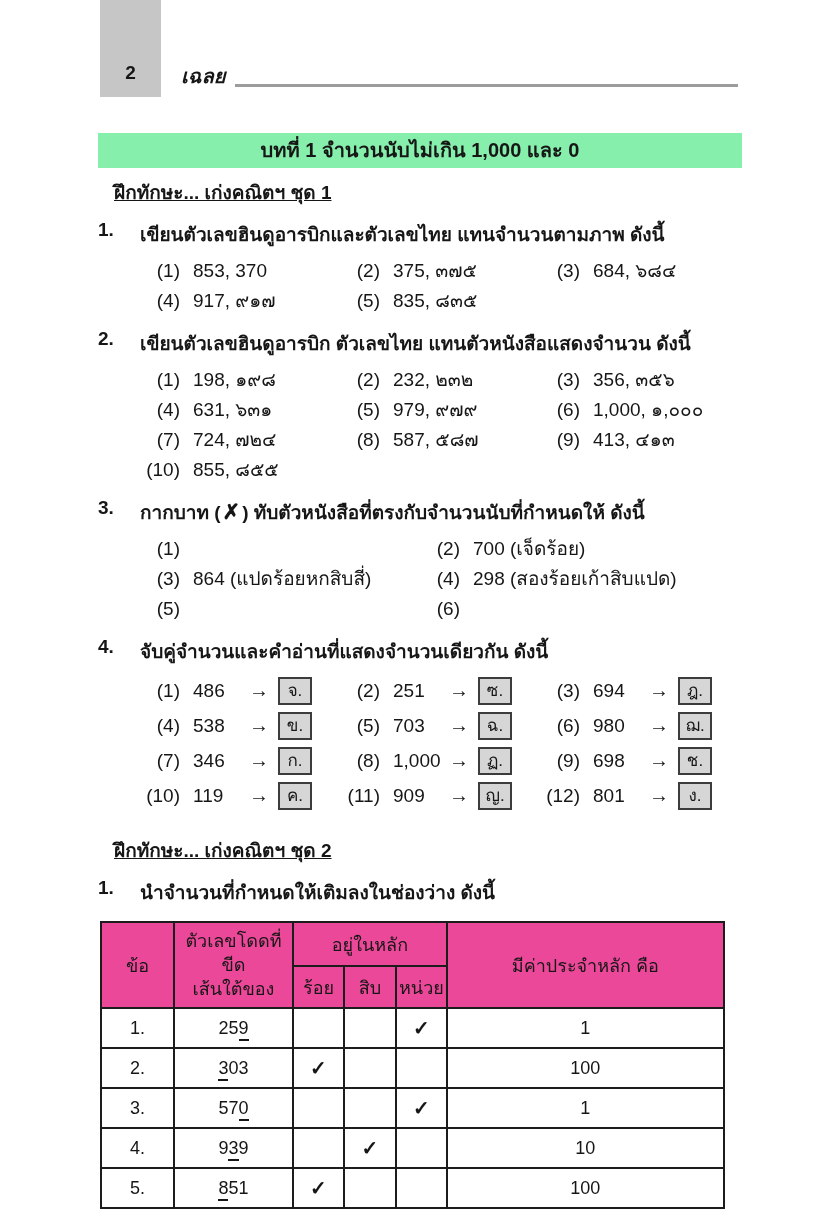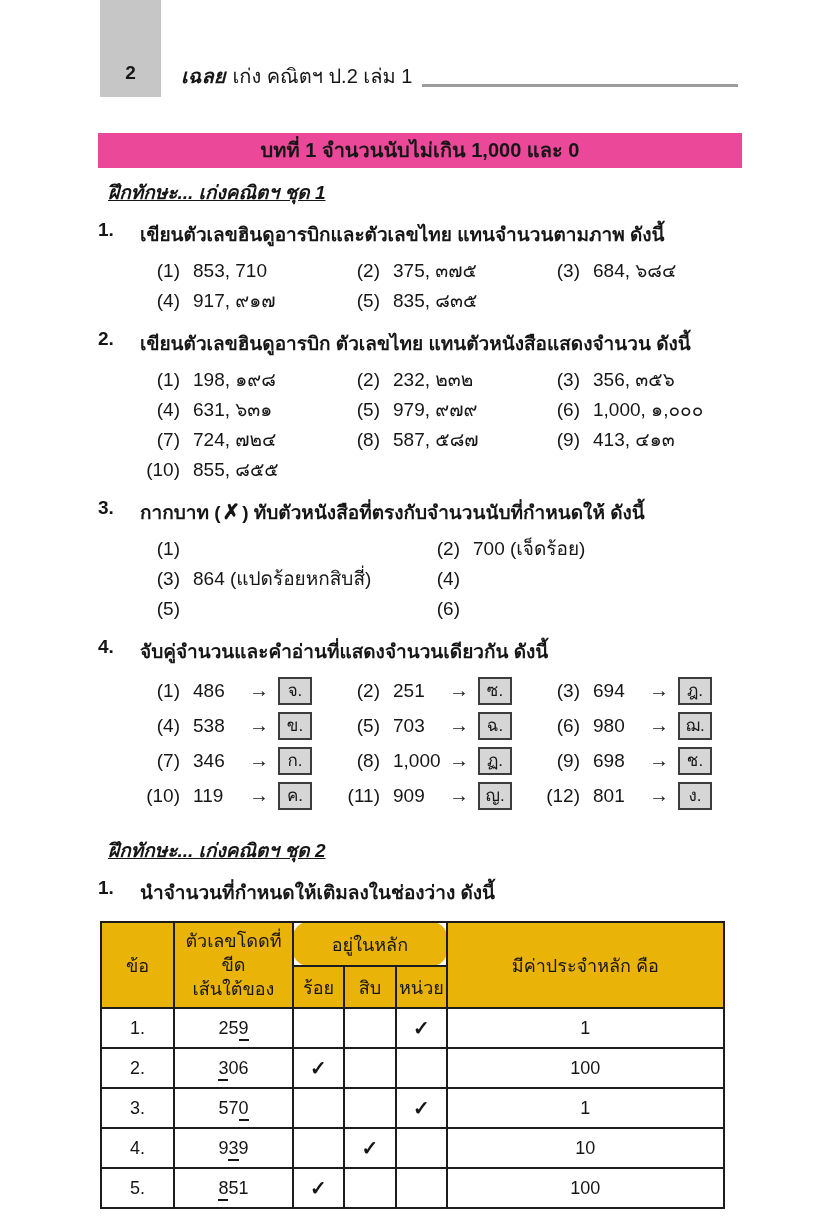--- a/index.html
+++ b/index.html
@@ -21,29 +21,29 @@
     position:absolute;left:181px;top:60px;right:84px;
     display:flex;align-items:center;font-size:20px;
   }
   .rh-bold{font-weight:bold;font-style:italic;}
   .rh-rest{margin-left:7px;}
   .rh-rule{flex:1;align-self:flex-end;border-bottom:3px solid #9c9c9c;margin-left:10px;margin-bottom:5px;}
 
   
   .banner{
     position:absolute;left:98px;top:133px;width:644px;height:35px;
-    background:#ec4899;text-align:center;line-height:35px;
+    background:#86efac;text-align:center;line-height:35px;
     font-weight:bold;font-size:20px;
   }
 
   .content{position:absolute;left:98px;top:177px;width:644px;}
 
   .sec-heading{
-    font-weight:bold;font-style:italic;text-decoration:underline;
-    font-size:19px;margin:0 0 10px 10px;
+    font-weight:bold;text-decoration:underline;
+    font-size:19px;margin:0 0 10px 16px;
   }
   .sec2-gap{margin-top:22px;}
 
   .item{display:flex;font-weight:bold;font-size:19px;margin:12px 0 7px 0;}
   .item-no{width:42px;flex:none;}
   .item-text{flex:1;}
   .cross{font-weight:bold;font-size:21px;padding:0 2px;}
 
   .ans-grid{margin-left:42px;display:grid;}
   .cols3{grid-template-columns:200px 200px 202px;}
@@ -57,55 +57,54 @@
   .m-label{width:40px;flex:none;text-align:right;margin-right:13px;}
   .m-value{width:54px;flex:none;}
   .m-arrow{flex:none;font-size:20px;margin:0 9px 0 2px;}
   .m-box{
     flex:none;border:2px solid #3c3c3c;background:#d6d6d6;
     min-width:20px;text-align:center;padding:1px 5px;font-size:17px;line-height:22px;
   }
 
   table.answers{border-collapse:collapse;margin:14px 0 0 2px;table-layout:fixed;}
   table.answers th, table.answers td{border:2px solid #1c1c1c;text-align:center;vertical-align:middle;}
-  table.answers th{background:#eab308;font-weight:normal;font-size:18px;padding:2px 2px;}
+  table.answers th{background:#ec4899;font-weight:normal;font-size:18px;padding:2px 2px;}
   table.answers td{font-size:18px;height:36px;background:#fff;}
   .hdr-two-line div{line-height:24px;}
   .u-digit{border-bottom:2px solid #161616;padding-bottom:1px;}
   .check{font-weight:bold;font-size:20px;}
 </style>
 </head>
 <body>
 
 <div class="page">
 
   <div class="page-tab">
     <span class="num">2</span>
   </div>
 
   <div class="running-head">
     <span class="rh-bold">เฉลย</span>
-    <span class="rh-rest">เก่ง คณิตฯ ป.2 เล่ม 1</span>
     <span class="rh-rule"></span>
   </div>
 
   <div class="banner">บทที่ 1  จำนวนนับไม่เกิน 1,000 และ 0</div>
 
   <div class="content">
 
     <div class="sec-heading">ฝึกทักษะ... เก่งคณิตฯ ชุด 1</div>
 
     <div class="item">
       <span class="item-no">1.</span>
       <span class="item-text">เขียนตัวเลขฮินดูอารบิกและตัวเลขไทย แทนจำนวนตามภาพ ดังนี้</span>
     </div>
     <div class="ans-grid cols3" id="grid-q1">
         <div class="ans-row">
           <span class="ans-label">(1)</span>
-          <span class="ans-value">853, 710</span>
+          <span class="ans-value">853, 370</span>
         </div>
         <div class="ans-row">
           <span class="ans-label">(2)</span>
           <span class="ans-value">375, ๓๗๕</span>
         </div>
         <div class="ans-row">
           <span class="ans-label">(3)</span>
           <span class="ans-value">684, ๖๘๔</span>
         </div>
         <div class="ans-row">
@@ -176,20 +175,21 @@
         <div class="ans-row">
           <span class="ans-label">(2)</span>
           <span class="ans-value">700 (เจ็ดร้อย)</span>
         </div>
         <div class="ans-row">
           <span class="ans-label">(3)</span>
           <span class="ans-value">864 (แปดร้อยหกสิบสี่)</span>
         </div>
         <div class="ans-row">
           <span class="ans-label">(4)</span>
+          <span class="ans-value">298 (สองร้อยเก้าสิบแปด)</span>
         </div>
         <div class="ans-row">
           <span class="ans-label">(5)</span>
         </div>
         <div class="ans-row">
           <span class="ans-label">(6)</span>
         </div>
       </div>
 
     <div class="item">
@@ -287,41 +287,41 @@
           <col style="width:50px">
           <col style="width:277px">
       </colgroup>
       <thead>
         <tr>
           <th rowspan="2">ข้อ</th>
           <th rowspan="2" class="hdr-two-line">
             <div>ตัวเลขโดดที่ขีด</div>
             <div>เส้นใต้ของ</div>
           </th>
-          <th colspan="3" style="height:38px;border-radius:15px;">อยู่ในหลัก</th>
+          <th colspan="3" style="height:38px;">อยู่ในหลัก</th>
           <th rowspan="2">มีค่าประจำหลัก คือ</th>
         </tr>
         <tr>
           <th style="height:36px;margin-left:47px;">ร้อย</th>
           <th>สิบ</th>
           <th>หน่วย</th>
         </tr>
       </thead>
       <tbody id="table-body">
           <tr>
             <td>1.</td>
             <td><span>25</span><span class="u-digit">9</span></td>
             <td></td>
             <td></td>
             <td><span class="check">✓</span></td>
             <td>1</td>
           </tr>
           <tr>
             <td>2.</td>
-            <td><span class="u-digit">3</span><span>06</span></td>
+            <td><span class="u-digit">3</span><span>03</span></td>
             <td><span class="check">✓</span></td>
             <td></td>
             <td></td>
             <td>100</td>
           </tr>
           <tr>
             <td>3.</td>
             <td><span>57</span><span class="u-digit">0</span></td>
             <td></td>
             <td></td>

